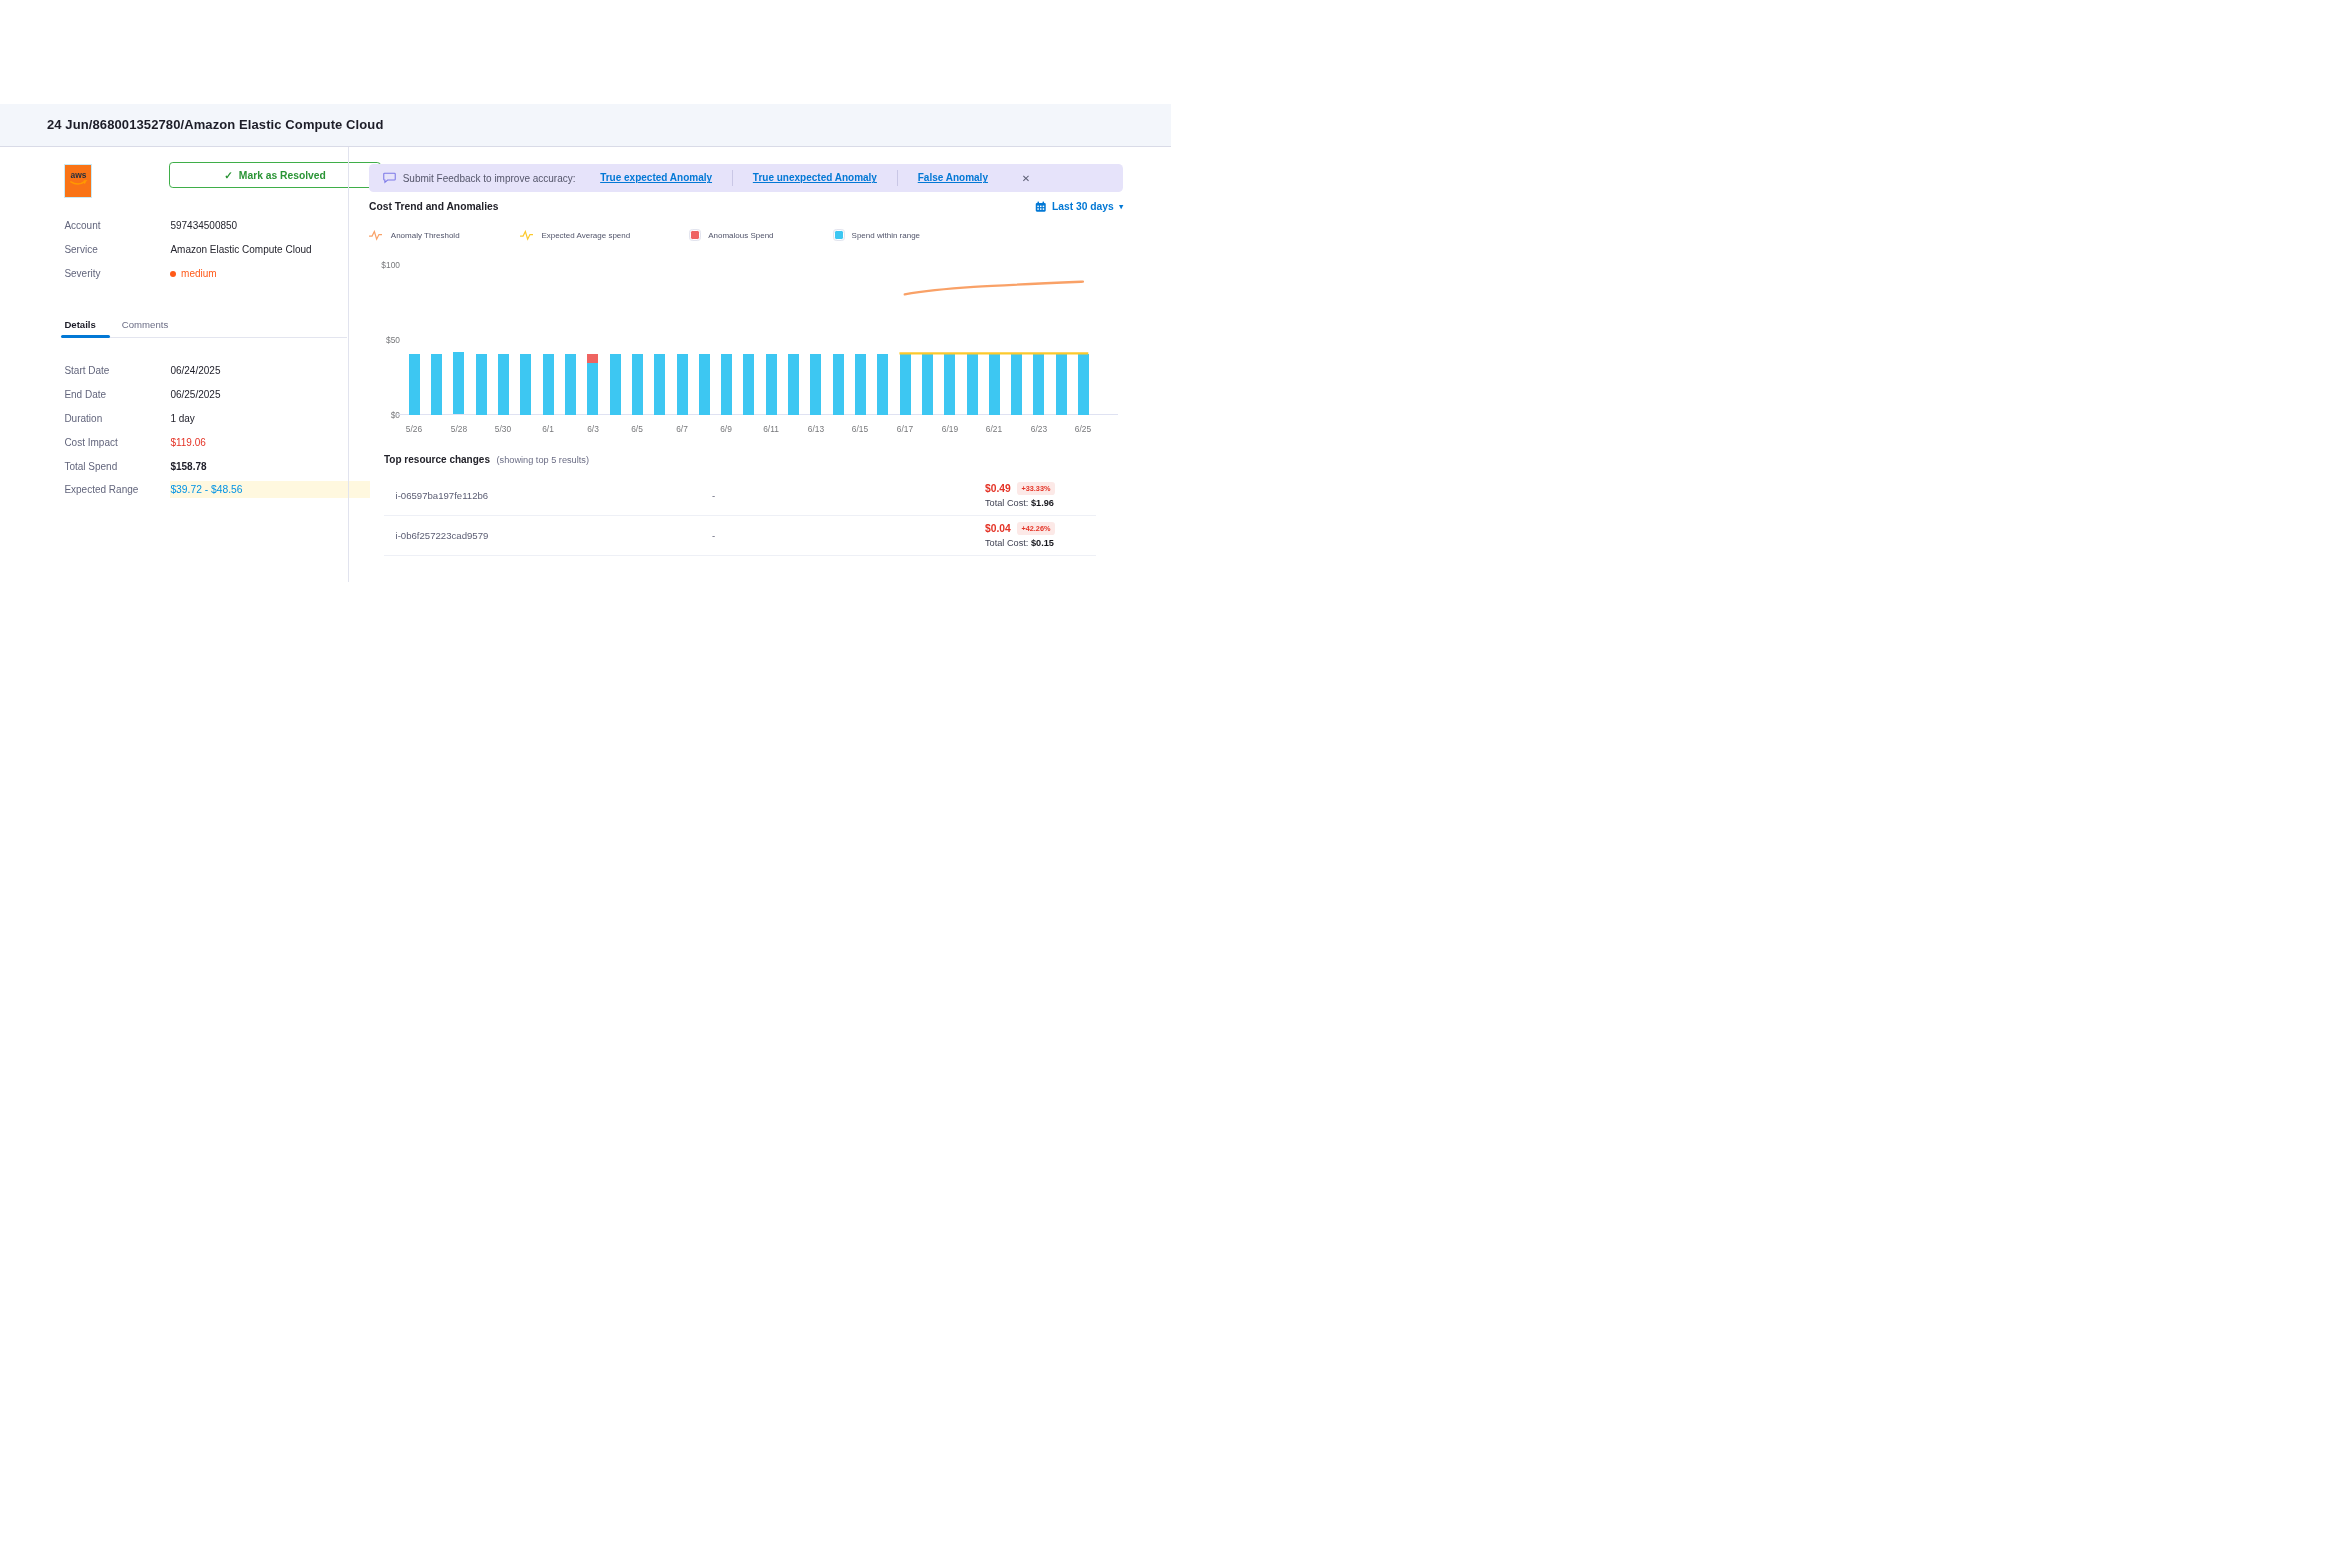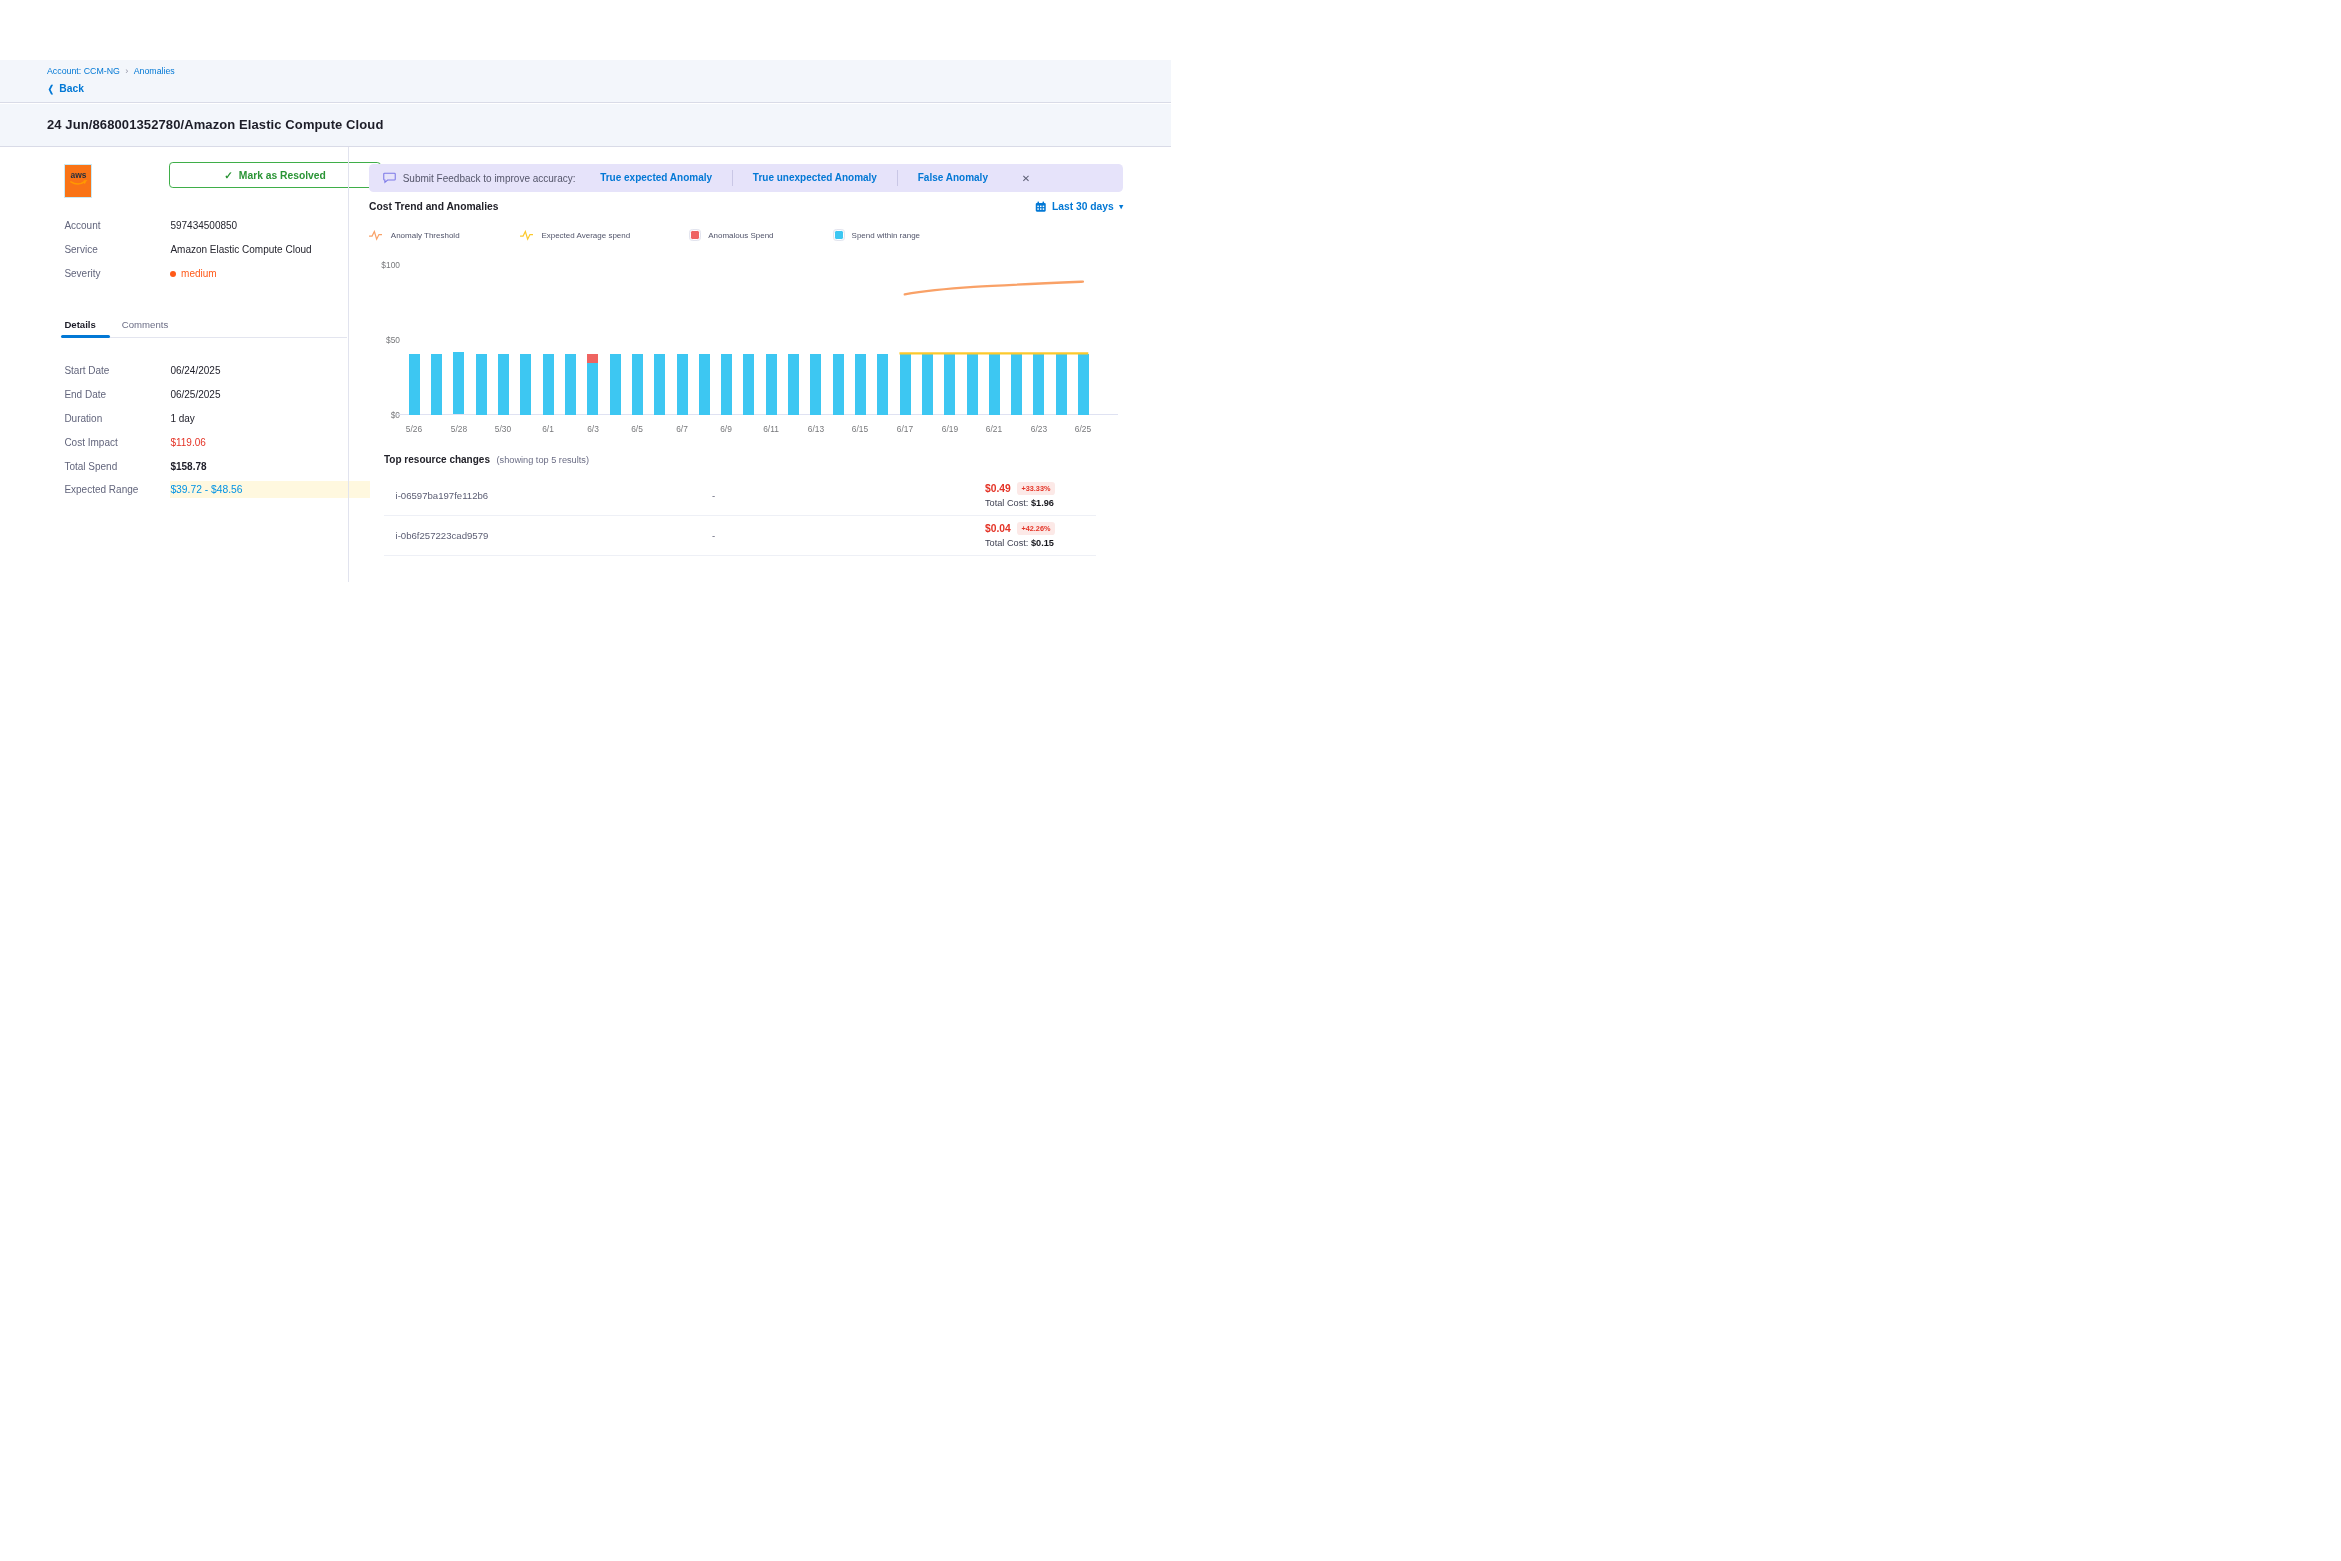--- a/index.html
+++ b/index.html
@@ -42,21 +42,21 @@
   .d-value.cost-impact { color:#e43326; }
   .d-value.total-spend { font-weight:bold; }
   .d-row.expected-range .d-valuebox { background:#fff8df; padding:3.1px 7.7px 3.1px 0; flex:1; margin:-3.1px 0; }
   .d-row.expected-range .d-value { color:#0092e4; font-size:10.3px; }
 
   
   #feedback-banner { position:absolute; left:369px; top:164px; width:754px; height:28px; background:#e6e3fa; border-radius:4.6px; display:flex; align-items:center; font-size:10px; }
   #fb-bubble { margin-left:13.8px; margin-right:6.9px; display:flex; align-items:center; }
   #fb-prompt { color:#55566b; }
   #fb-options { display:flex; align-items:center; margin-left:4.6px; }
-  .fb-option { color:#0278d5; font-weight:bold; padding:0 20px; cursor:pointer; white-space:nowrap; }
+  .fb-option { color:#0278d5; font-weight:bold; padding:0 20px; cursor:pointer; white-space:nowrap;text-decoration:underline; }
   .fb-sep { width:0.8px; height:15.3px; background:#c9c7e6; }
   #fb-close { margin-left:13.8px; color:#5b5d73; font-size:10px; cursor:pointer; }
 
   
   #chart-header { position:absolute; left:369px; top:201px; width:754px; display:flex; justify-content:space-between; align-items:center; }
   #chart-title { font-size:10.3px; font-weight:bold; color:#22222a; }
   #range-selector { display:flex; align-items:center; gap:5.4px; color:#0278d5; font-size:10.3px; font-weight:bold; cursor:pointer; }
   #range-caret { font-size:7.7px; }
   #chart-legend { position:absolute; left:369px; top:230px; width:754px; display:flex; align-items:center; }
   .legend-item { display:flex; align-items:center; gap:8px; margin-right:60px; }
@@ -87,31 +87,20 @@
   .cost-value { color:#e43326; font-size:10.3px; font-weight:bold; }
   .pct-badge { background:#fce9e7; color:#e43326; font-size:7.3px; font-weight:bold; padding:2.3px 4.6px; border-radius:3.1px; }
   .cost-line2 { margin-top:3.1px; font-size:9.2px; color:#3d3f50; }
   .cost-line2 b { color:#17171d; }
 </style>
 </head>
 <body>
 
 <div id="page">
 
-  <div class="band" id="band-breadcrumb">
-    <div class="breadcrumb">
-      <span class="crumb">Account: CCM-NG</span>
-      <span class="crumb-sep">›</span>
-      <span class="crumb">Anomalies</span>
-    </div>
-    <div class="back-row">
-      <span class="back-chevron">❮</span>
-      <span>Back</span>
-    </div>
-  </div>
 
   <div class="band" id="band-title">
     <div id="page-title">24 Jun/868001352780/Amazon Elastic Compute Cloud</div>
   </div>
 
   <div id="left-panel">
     <div id="aws-box">
       <svg width="23" height="26" viewBox="0 0 30 34">
         <text x="15" y="17" text-anchor="middle" font-family="Liberation Sans, sans-serif" font-size="11" font-weight="bold" fill="#252f3e">aws</text>
         <path d="M5 22 Q15 28 24 21 L22.5 21 M24 21 L23 23.5" stroke="#f90" stroke-width="2" fill="none" stroke-linecap="round"></path>

